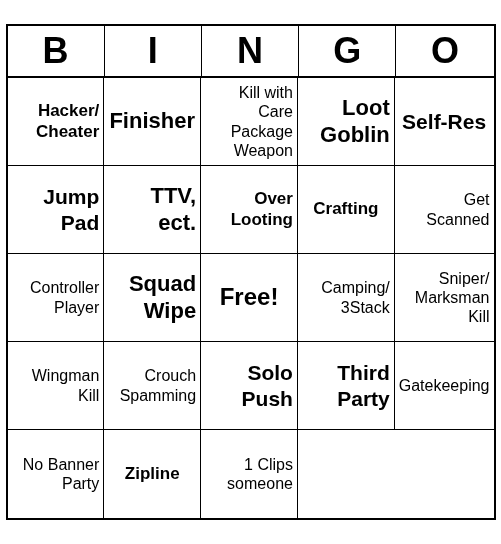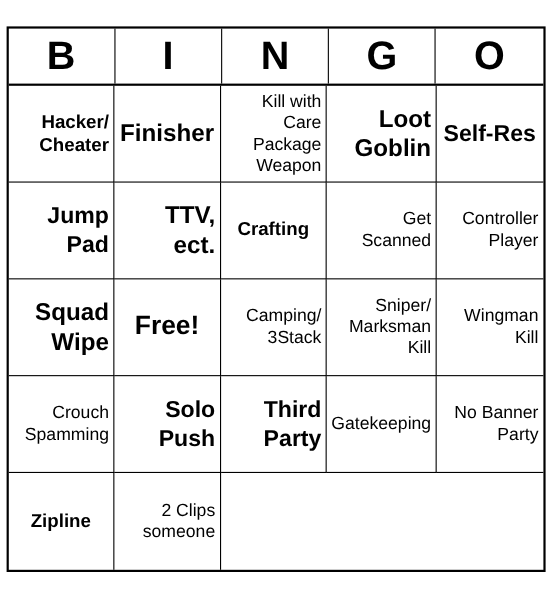--- a/index.html
+++ b/index.html
@@ -118,20 +118,23 @@
       <div class="bingo-cell">
         <span class="cell-text xlarge">Self-Res</span>
       </div>
       <div class="bingo-cell">
         <span class="cell-text xlarge">Jump Pad</span>
       </div>
       <div class="bingo-cell">
         <span class="cell-text large">TTV, ect.</span>
       </div>
       <div class="bingo-cell">
+        <span class="cell-text medium">Over Looting</span>
+      </div>
+      <div class="bingo-cell">
         <span class="cell-text medium">Crafting</span>
       </div>
       <div class="bingo-cell">
         <span class="cell-text">Get Scanned</span>
       </div>
       <div class="bingo-cell">
         <span class="cell-text">Controller Player</span>
       </div>
       <div class="bingo-cell">
         <span class="cell-text large">Squad Wipe</span>
@@ -160,16 +163,16 @@
       <div class="bingo-cell">
         <span class="cell-text">Gatekeeping</span>
       </div>
       <div class="bingo-cell">
         <span class="cell-text">No Banner Party</span>
       </div>
       <div class="bingo-cell">
         <span class="cell-text medium">Zipline</span>
       </div>
       <div class="bingo-cell">
-        <span class="cell-text">2 Clips someone</span>
+        <span class="cell-text">1 Clips someone</span>
       </div>
     </div>
 </div>
 
 </body></html>

